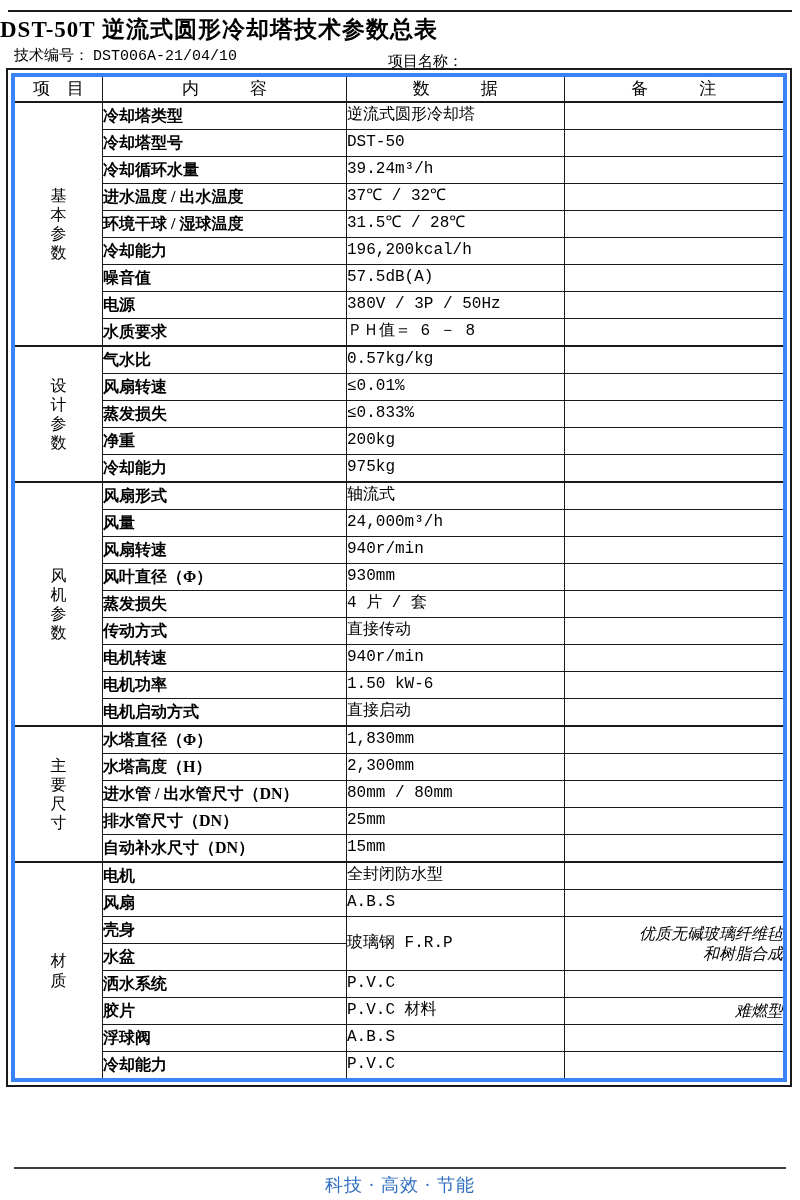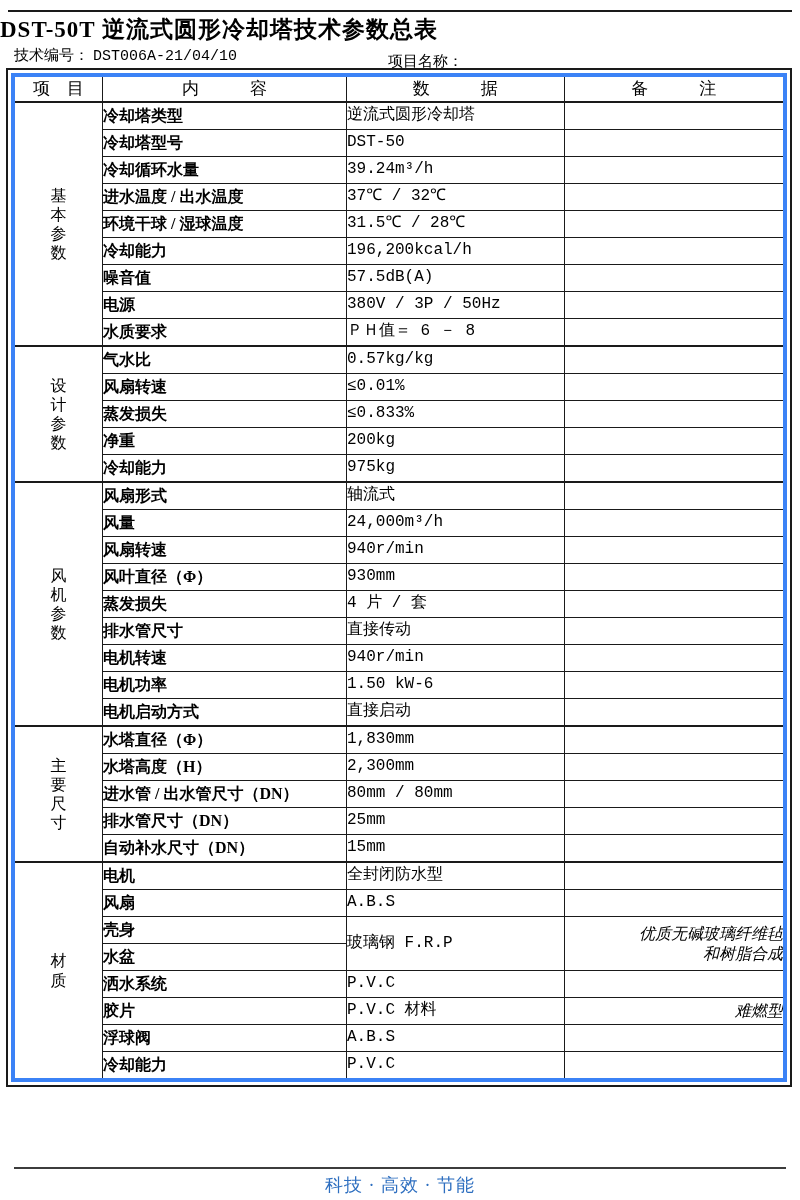--- a/index.html
+++ b/index.html
@@ -199,21 +199,21 @@
           <td class="col-content">风叶直径（Φ）</td>
           <td class="col-data">930mm</td>
           <td class="col-remark"></td>
         </tr>
         <tr>
           <td class="col-content">蒸发损失</td>
           <td class="col-data">4 片 / 套</td>
           <td class="col-remark"></td>
         </tr>
         <tr>
-          <td class="col-content">排水管尺寸</td>
+          <td class="col-content">传动方式</td>
           <td class="col-data">直接传动</td>
           <td class="col-remark"></td>
         </tr>
         <tr>
           <td class="col-content">电机转速</td>
           <td class="col-data">940r/min</td>
           <td class="col-remark"></td>
         </tr>
         <tr>
           <td class="col-content">电机功率</td>

